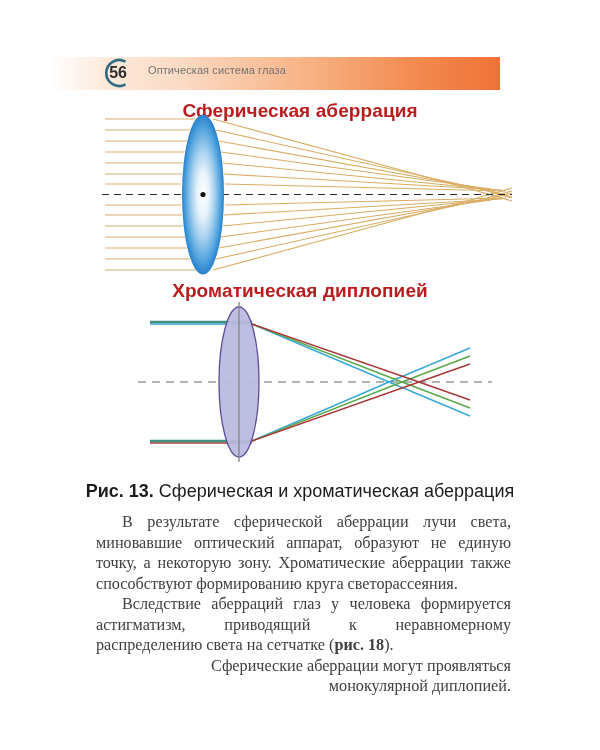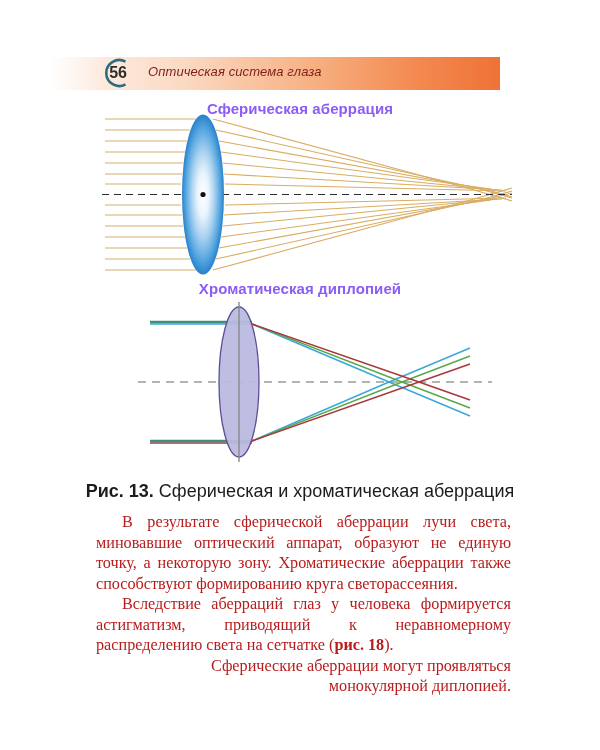--- a/index.html
+++ b/index.html
@@ -51,34 +51,33 @@
     font-size: 16px;
     font-weight: bold;
     color: #2d2d2d;
     letter-spacing: -0.2px;
     text-align: right;
   }
   .header-title {
     position: absolute;
     left: 148px;
     top: 64px;
-    font-size: 13px;
-    color: #7f1d1d;
+    font-size: 11px;
+    color: #737373;
     letter-spacing: 0.1px;
-    font-style: italic;
   }
 
   
   .fig-heading {
     position: absolute;
     width: 100%;
     text-align: center;
-    font-size: 15px;
+    font-size: 19px;
     font-weight: bold;
-    color: #8b5cf6;
+    color: #b91c1c;
     letter-spacing: 0.1px;
   }
   #sph-heading { top: 100px; }
   #chr-heading { top: 280px; }
 
   
   .diagram {
     position: absolute;
     left: 0;
   }
@@ -99,21 +98,21 @@
 
   
   .body-copy {
     position: absolute;
     left: 96px;
     top: 512px;
     width: 415px;
     font-family: "Liberation Serif", serif;
     font-size: 16.2px;
     line-height: 20.5px;
-    color: #b91c1c;
+    color: #404040;
     text-align: justify;
   }
   .body-copy p {
     margin: 0;
     text-indent: 26px;
     hyphens: manual;
   }
   .body-copy p:last-child { text-align: right; }
   .body-copy b { font-weight: bold; }
 </style>

